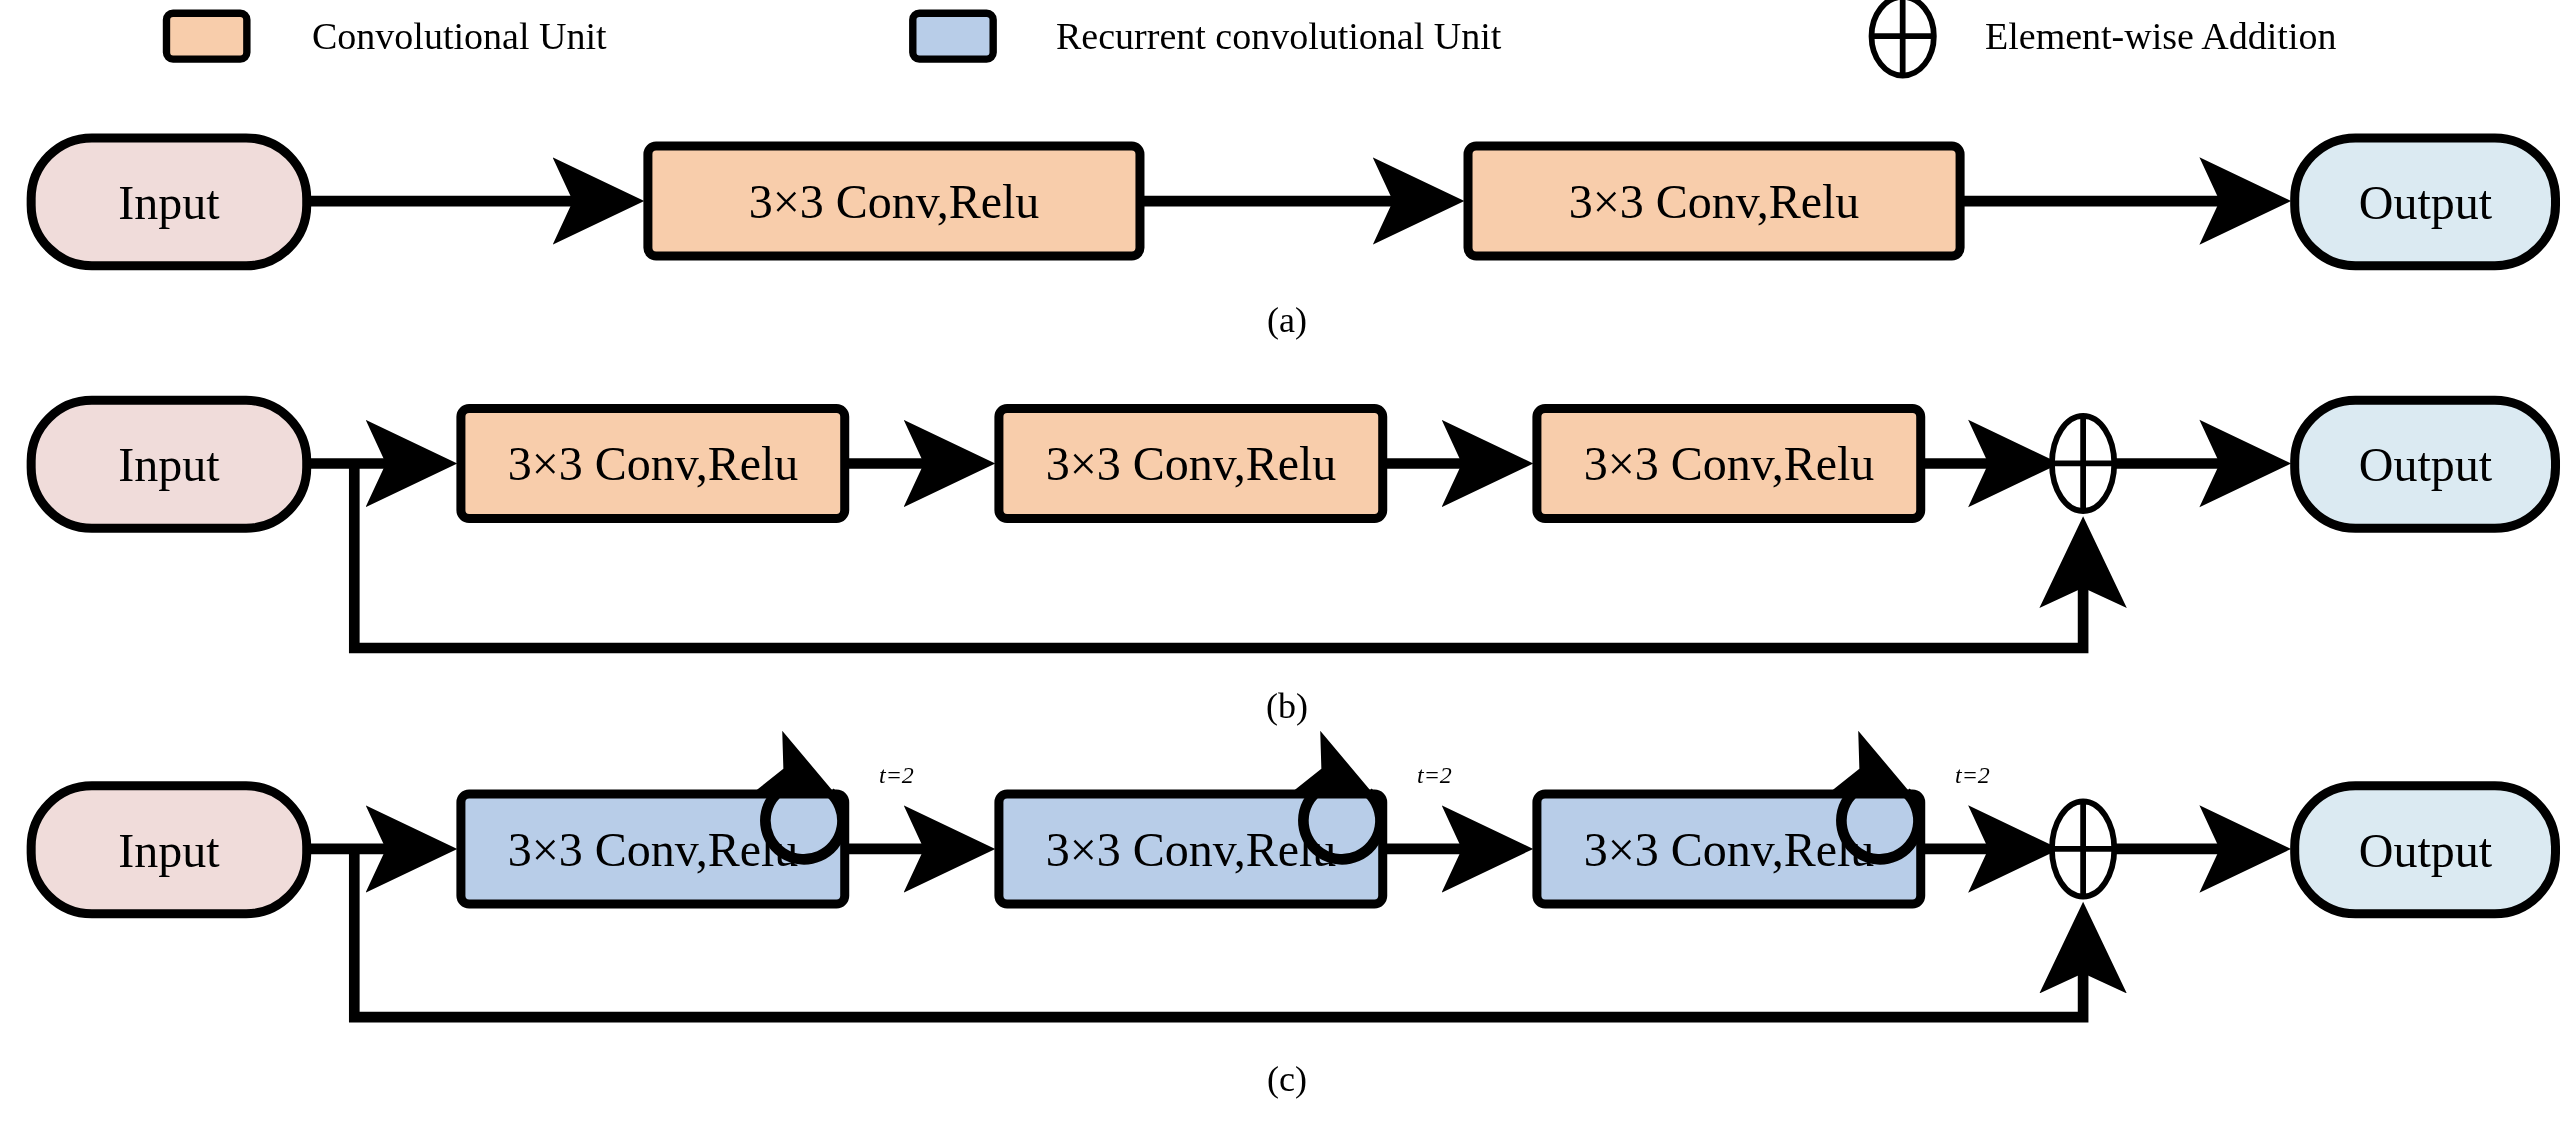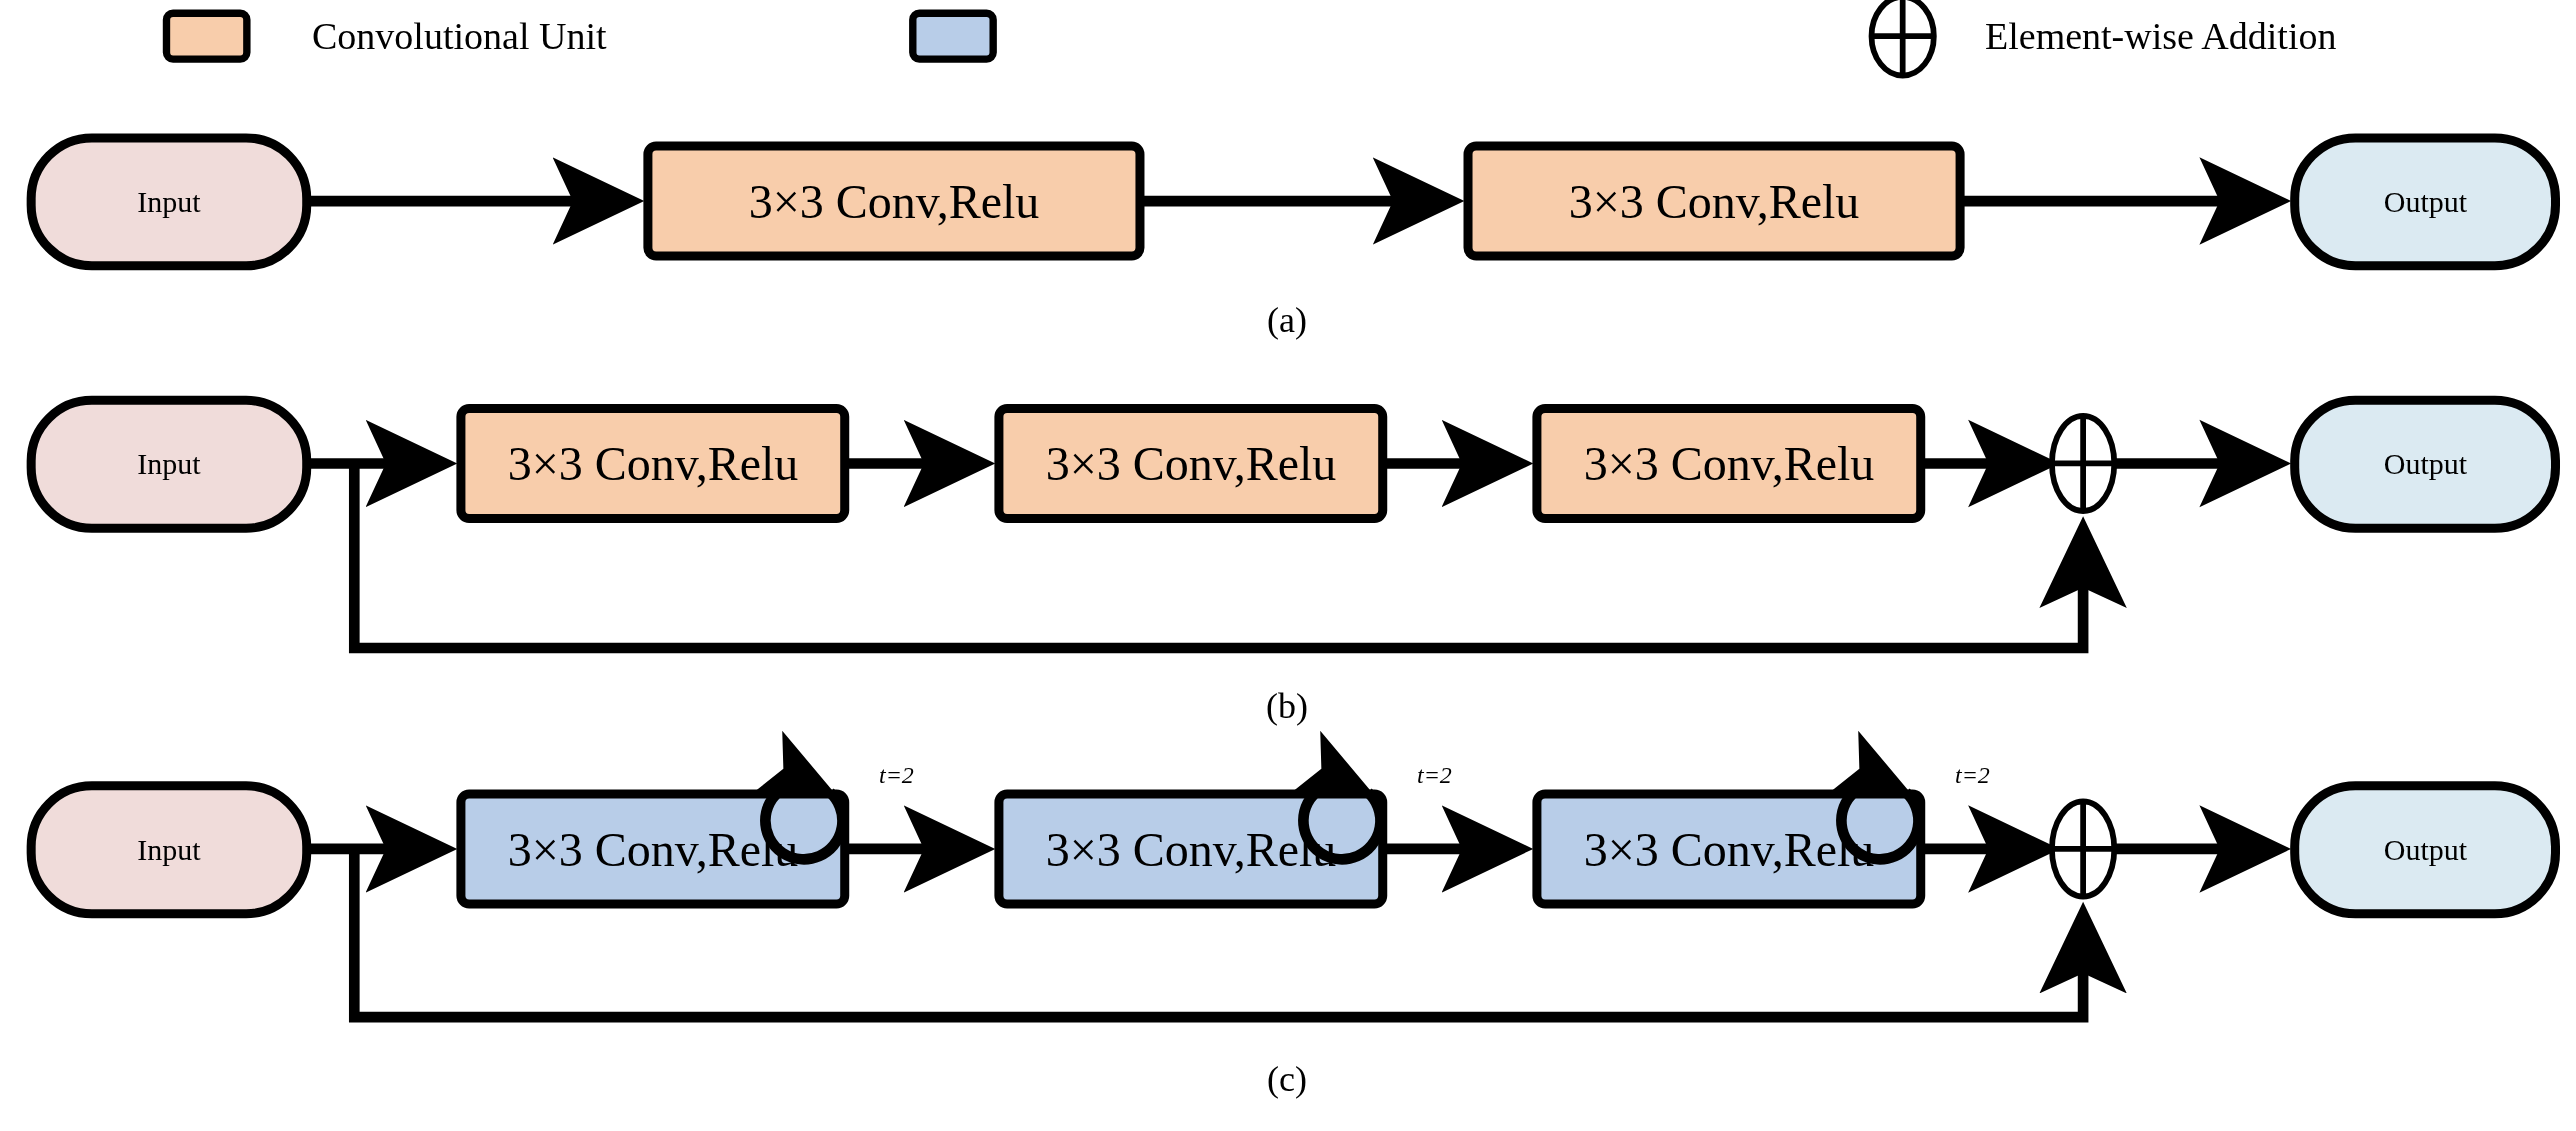--- a/index.html
+++ b/index.html
@@ -13,21 +13,21 @@
 
   
   .lbl{
     position:absolute;
     display:flex;align-items:center;justify-content:center;
     color:#000;
     font-family:"Liberation Serif","DejaVu Serif",serif;
     white-space:nowrap;
     pointer-events:none;
   }
-  .lbl-node{font-size:30px;}
+  .lbl-node{font-size:48px;}
   .lbl-box{font-size:48px;}
   .lbl-legend{font-size:38px;}
   .lbl-caption{font-size:36px;}
   .lbl-t{font-size:24px;font-style:italic;}
 </style>
 </head>
 <body>
 
 <div id="stage">
 
@@ -107,20 +107,21 @@
       <line x1="1030" y1="1035" x2="1198" y2="1035" stroke="#000" stroke-width="13" marker-end="url(#ah)"></line>
       <line x1="1686" y1="1035" x2="1854" y2="1035" stroke="#000" stroke-width="13" marker-end="url(#ah)"></line>
       <line x1="2342" y1="1035" x2="2496" y2="1035" stroke="#000" stroke-width="13" marker-end="url(#ah)"></line>
       <line x1="2578" y1="1035" x2="2778" y2="1035" stroke="#000" stroke-width="13" marker-end="url(#ah)"></line>
 
       <path d="M 432 1035 L 432 1240 L 2540 1240 L 2540 1115" fill="none" stroke="#000" stroke-width="13" marker-end="url(#ah)"></path>
     </g>
   </svg>
 
   <div class="lbl lbl-legend" style="left:312px;top:11.5px;width:574px;height:49px;justify-content:flex-start;">Convolutional Unit</div>
+  <div class="lbl lbl-legend" style="left:1056px;top:11.5px;width:738px;height:49px;justify-content:flex-start;">Recurrent convolutional Unit</div>
   <div class="lbl lbl-legend" style="left:1985px;top:11.5px;width:574px;height:49px;justify-content:flex-start;">Element-wise Addition</div>
 
   <div class="lbl lbl-node" style="left:31px;top:138px;width:276px;height:128px;">Input</div>
   <div class="lbl lbl-box" style="left:648px;top:146px;width:492px;height:110px;">3×3 Conv,Relu</div>
   <div class="lbl lbl-box" style="left:1468px;top:146px;width:492px;height:110px;">3×3 Conv,Relu</div>
   <div class="lbl lbl-node" style="left:2295px;top:138px;width:261px;height:128px;">Output</div>
   <div class="lbl lbl-caption" style="left:1197px;top:295px;width:180px;height:49px;">(a)</div>
 
   <div class="lbl lbl-node" style="left:31px;top:400px;width:276px;height:128px;">Input</div>
   <div class="lbl lbl-box" style="left:461px;top:408px;width:384px;height:110px;">3×3 Conv,Relu</div>

